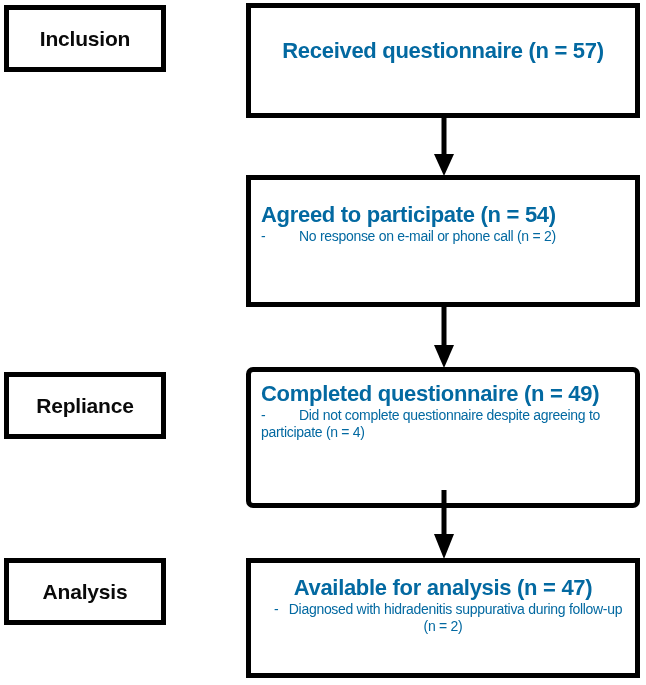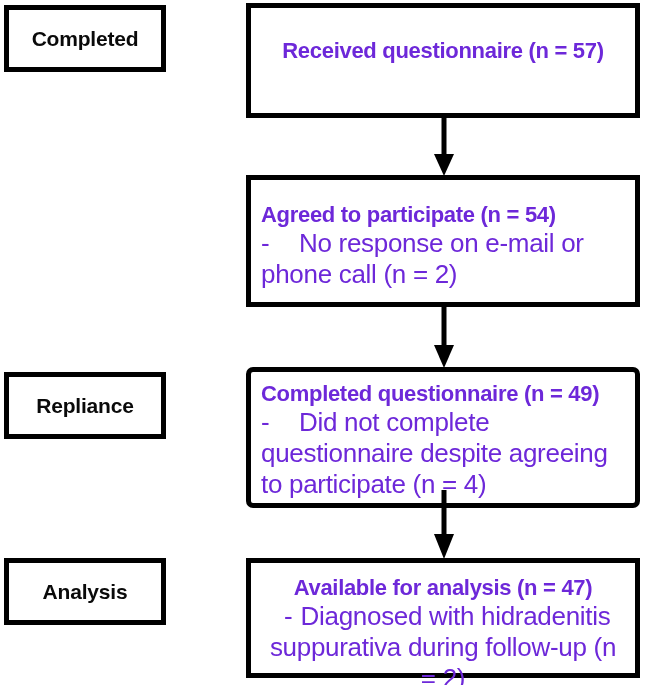--- a/index.html
+++ b/index.html
@@ -45,34 +45,34 @@
   .content-box {
     position: absolute;
     left: 246px;
     width: 394px;
     box-sizing: border-box;
     border: 5px solid #000000;
     background: #ffffff;
   }
   .content-inner {
     padding: 0 10px;
-    color: #6d28d9;
+    color: #0369a1;
   }
   .box-title {
     font-size: 22px;
     font-weight: bold;
     line-height: 1.18;
     letter-spacing: -0.3px;
     white-space: nowrap;
   }
   .box-title.centered {
     text-align: center;
   }
   .bullet-line {
-    font-size: 26px;
+    font-size: 14px;
     font-weight: normal;
     line-height: 1.2;
     letter-spacing: -0.3px;
     display: block;
     text-indent: 0;
   }
   .bullet-dash {
     display: inline-block;
     width: 38px;
   }
@@ -106,21 +106,21 @@
   #arrow-2 { top: 307px; height: 61px; }
   #arrow-3 { top: 490px; height: 69px; }
   .arrow svg { display: block; width: 100%; height: 100%; }
 </style>
 </head>
 <body>
 
 <div id="flowchart">
 
   <div class="stage-box" id="stage-1">
-    <span class="stage-label">Completed</span>
+    <span class="stage-label">Inclusion</span>
   </div>
   <div class="stage-box" id="stage-3">
     <span class="stage-label">Repliance</span>
   </div>
   <div class="stage-box" id="stage-4">
     <span class="stage-label">Analysis</span>
   </div>
 
   <div class="content-box" id="box-1">
     <div class="content-inner">

